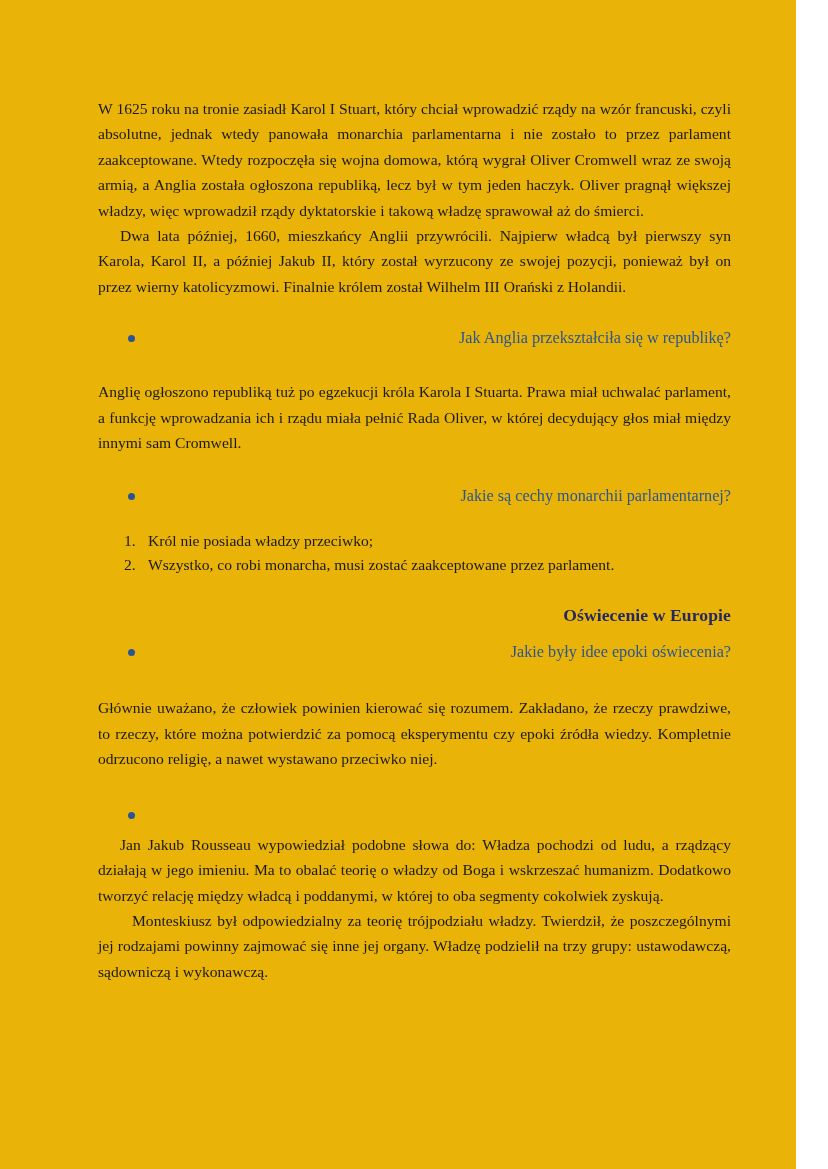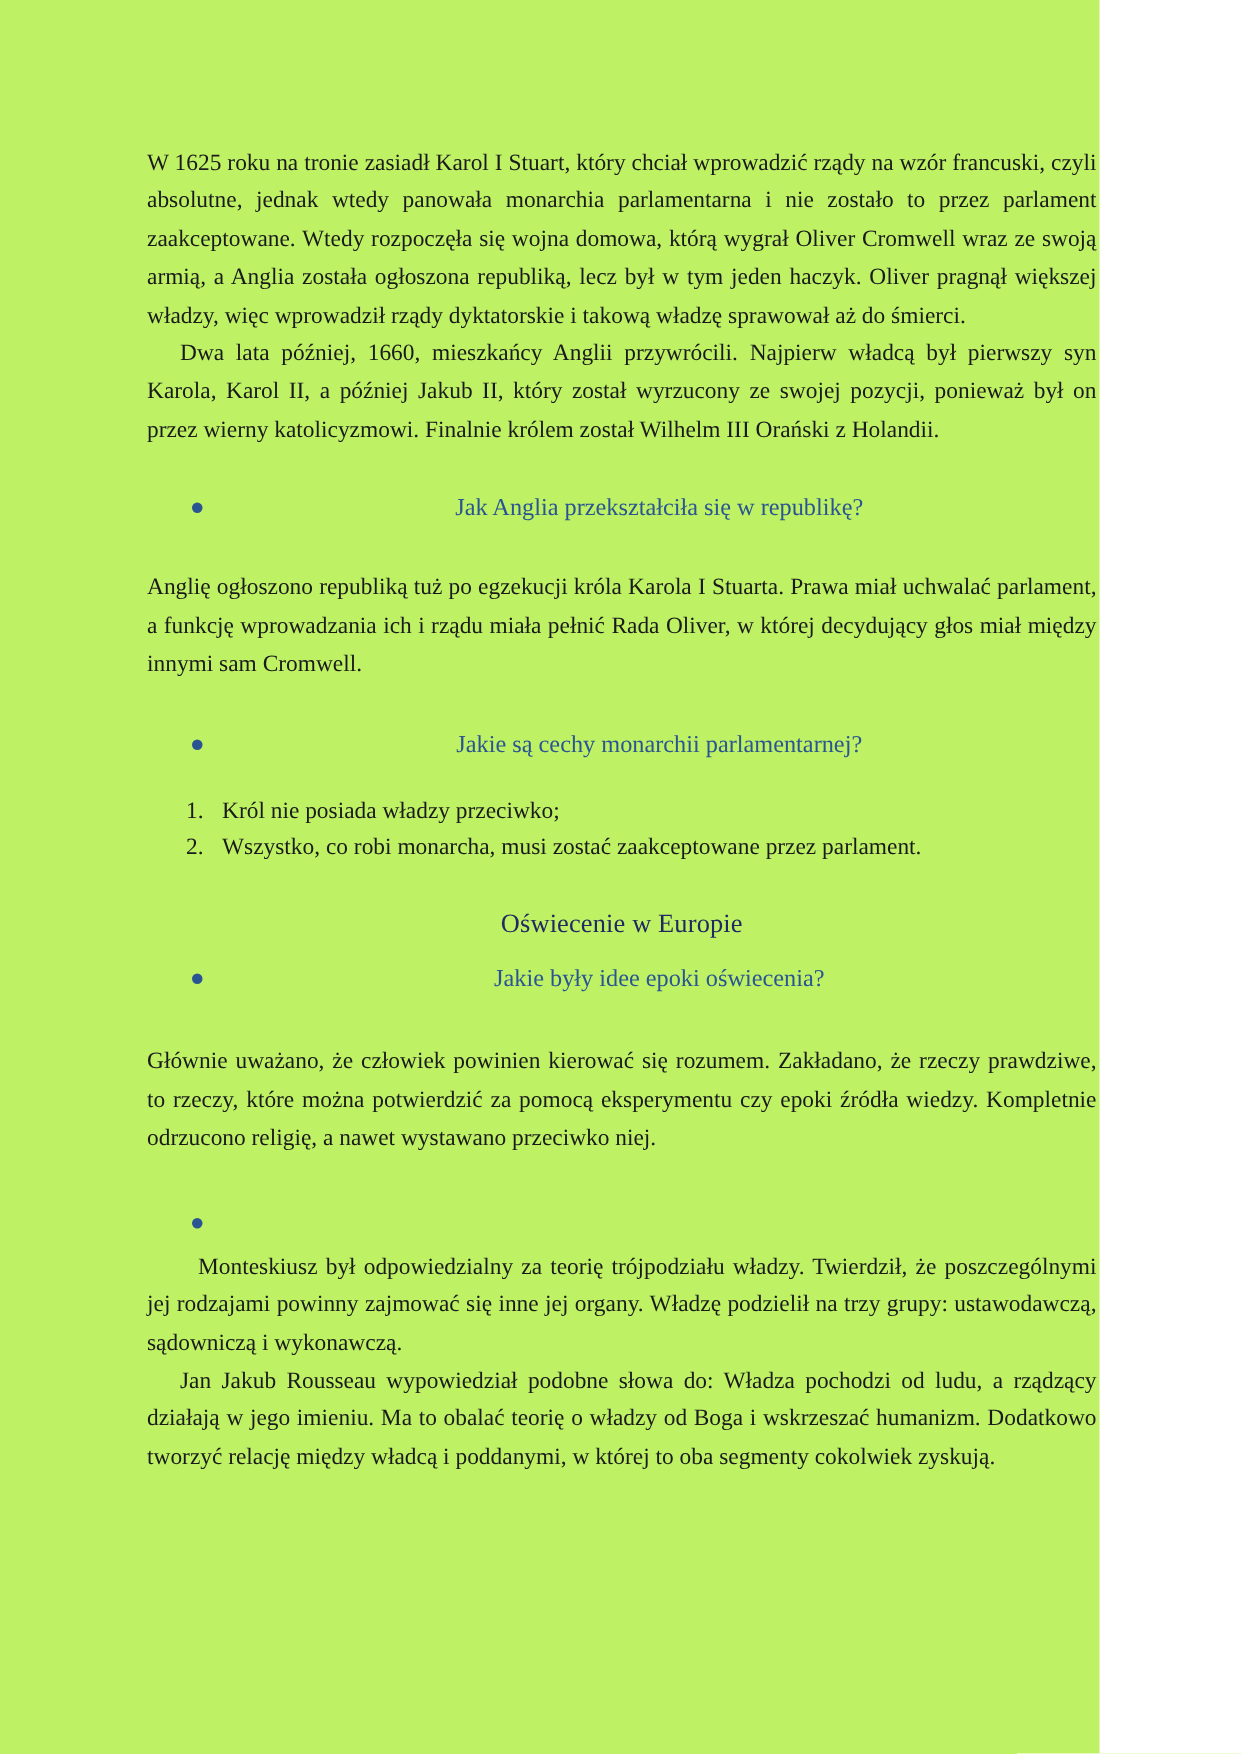--- a/index.html
+++ b/index.html
@@ -11,23 +11,23 @@
   body {
     width: 828px;
     height: 1169px;
     font-family: "Liberation Serif", "DejaVu Serif", serif;
     color: #161616;
     -webkit-font-smoothing: antialiased;
     overflow: hidden;
   }
   .page {
     position: relative;
-    width: 733px;
+    width: 796px;
     height: 1169px;
-    background: #bef264;
+    background: #eab308;
     box-sizing: border-box;
     padding: 17px;
   }
   .content {
     position: absolute;
     left: 98px;
     top: 96px;
     width: 633px;
   }
 
@@ -55,43 +55,43 @@
   .sp-28 { height: 28px; }
   .sp-30 { height: 30px; }
 
   
   .q-item {
     position: relative;
     padding-left: 50px;
     font-size: 16.2px;
     line-height: 26px;
     color: #2B5592;
-    text-align: center;
+    text-align: right;
   }
   .q-bullet {
     position: absolute;
     left: 30px;
     top: 10px;
     width: 7px;
     height: 7px;
     border-radius: 50%;
     background: #2B5592;
   }
   .q-text {
     display: inline;
   }
 
   
   .h2 {
     font-size: 17.6px;
     line-height: 24px;
-    font-weight: normal;
+    font-weight: bold;
     color: #232960;
     margin: 0;
-    text-align: center;
+    text-align: right;
     letter-spacing: 0.1px;
   }
 
   
   .olist {
     margin: 0;
     padding: 0;
     list-style: none;
   }
   .olist .oli {
@@ -169,18 +169,18 @@
     <p class="para">Głównie uważano, że człowiek powinien kierować się rozumem. Zakładano, że rzeczy prawdziwe, to rzeczy, które można potwierdzić za pomocą eksperymentu czy epoki źródła wiedzy. Kompletnie odrzucono religię, a nawet wystawano przeciwko niej.</p>
 
     <div class="sp-30"></div>
 
     <div class="q-item">
       <span class="q-bullet"></span>
     </div>
 
     <div class="sp-30"></div>
 
+    <p class="para indent">Jan Jakub Rousseau wypowiedział podobne słowa do: Władza pochodzi od ludu, a rządzący działają w jego imieniu. Ma to obalać teorię o władzy od Boga i wskrzeszać humanizm. Dodatkowo tworzyć relację między władcą i poddanymi, w której to oba segmenty cokolwiek zyskują.</p>
+
     <p class="para indent-lg">Monteskiusz był odpowiedzialny za teorię trójpodziału władzy. Twierdził, że poszczególnymi jej rodzajami powinny zajmować się inne jej organy. Władzę podzielił na trzy grupy: ustawodawczą, sądowniczą i wykonawczą.</p>
-
-    <p class="para indent">Jan Jakub Rousseau wypowiedział podobne słowa do: Władza pochodzi od ludu, a rządzący działają w jego imieniu. Ma to obalać teorię o władzy od Boga i wskrzeszać humanizm. Dodatkowo tworzyć relację między władcą i poddanymi, w której to oba segmenty cokolwiek zyskują.</p>
 
   </div>
 </div>
 
 </body></html>

